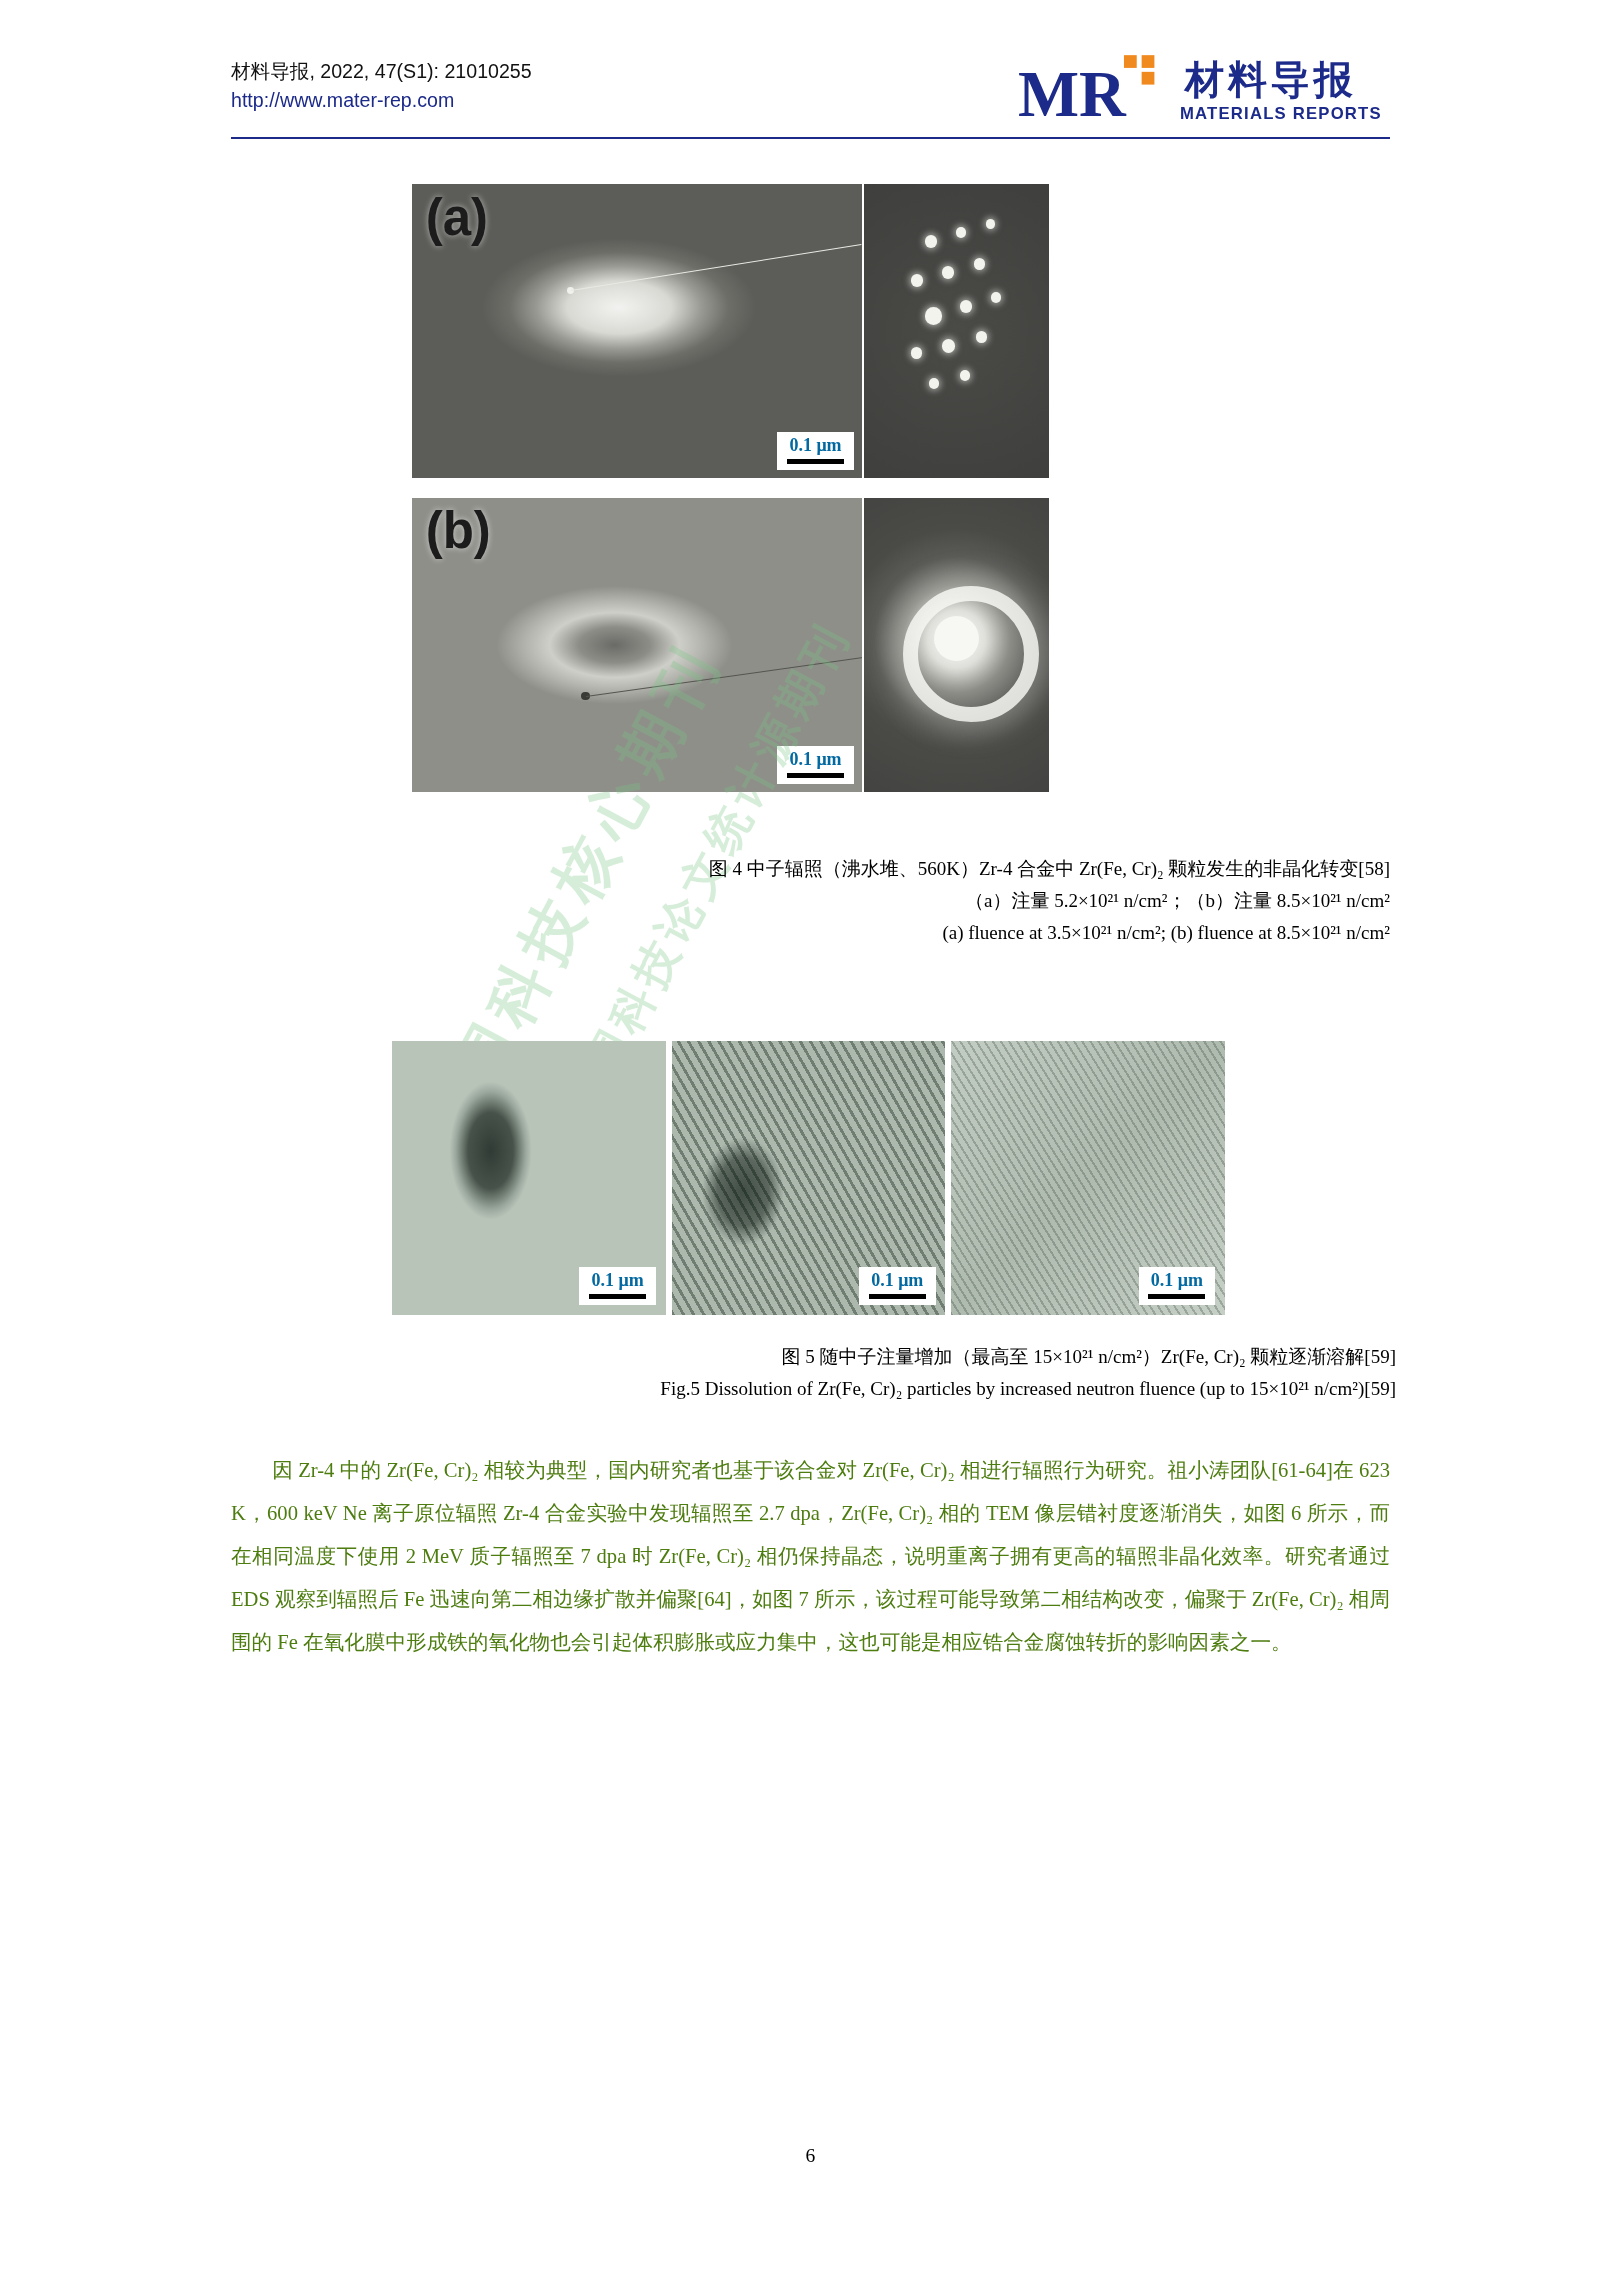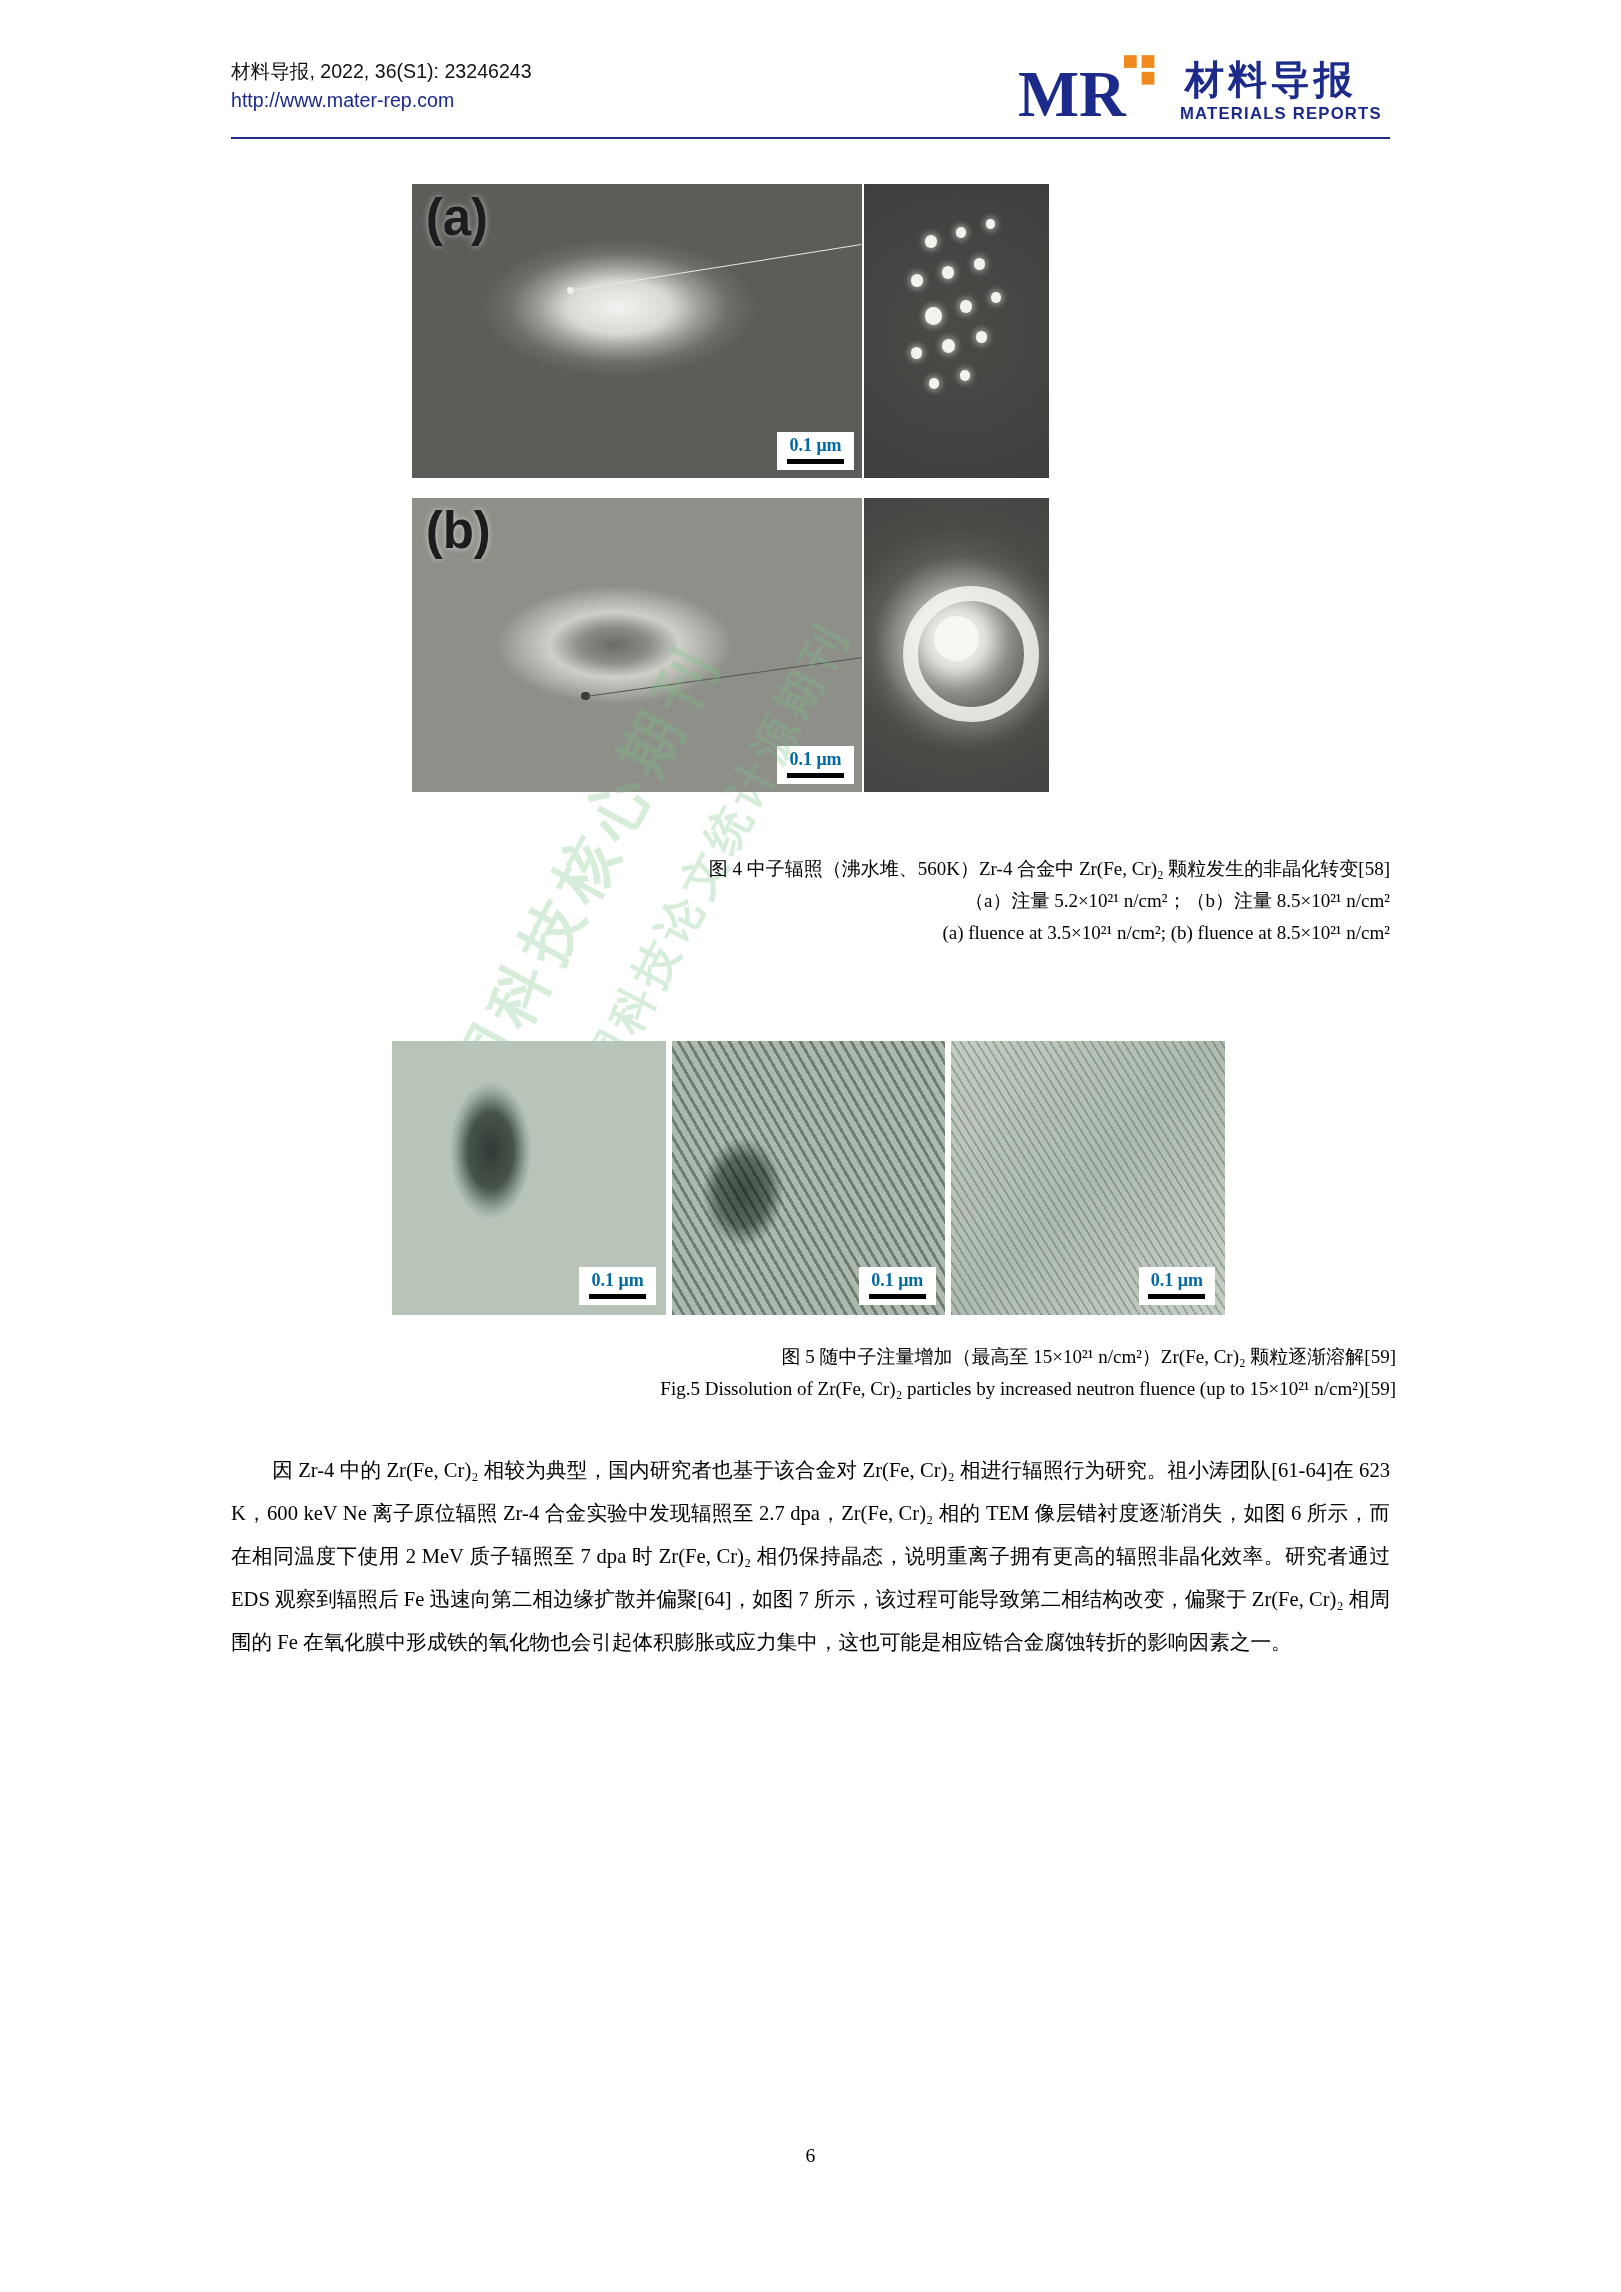--- a/index.html
+++ b/index.html
@@ -268,21 +268,21 @@
   
   .body-text {
     position: absolute;
     left: 231px;
     top: 1449px;
     width: 1159px;
     font-family: "Liberation Serif", serif;
     font-size: 20.6px;
     line-height: 43px;
     text-align: justify;
-    color: #000000;
+    color: #4d7c0f;
   }
   .body-text p { margin: 0; text-indent: 2em; }
 
   
   .page-number {
     position: absolute;
     left: 0;
     top: 2145px;
     width: 1621px;
     text-align: center;
@@ -312,21 +312,21 @@
     top: 118px;
     font-size: 45px;
     letter-spacing: 5.9px;
   }
 </style>
 </head>
 <body>
 
 <div class="page-header">
   <div class="journal-info">
-    <div class="line1">材料导报, 2022, 36(S1): 23246243</div>
+    <div class="line1">材料导报, 2022, 47(S1): 21010255</div>
     <div class="line2">http://www.mater-rep.com</div>
   </div>
 
   <div class="logo-wrap">
     <svg class="logo-mr" viewBox="0 0 160 74">
       <rect x="108" y="2" width="13" height="13" fill="#f08a1e"></rect>
       <rect x="126" y="2" width="13" height="13" fill="#f08a1e"></rect>
       <rect x="126" y="19" width="13" height="13" fill="#f08a1e"></rect>
       <text x="0" y="64" font-family="Liberation Serif, serif" font-size="66" font-weight="bold" fill="#1c2a8a">MR</text>
     </svg>

